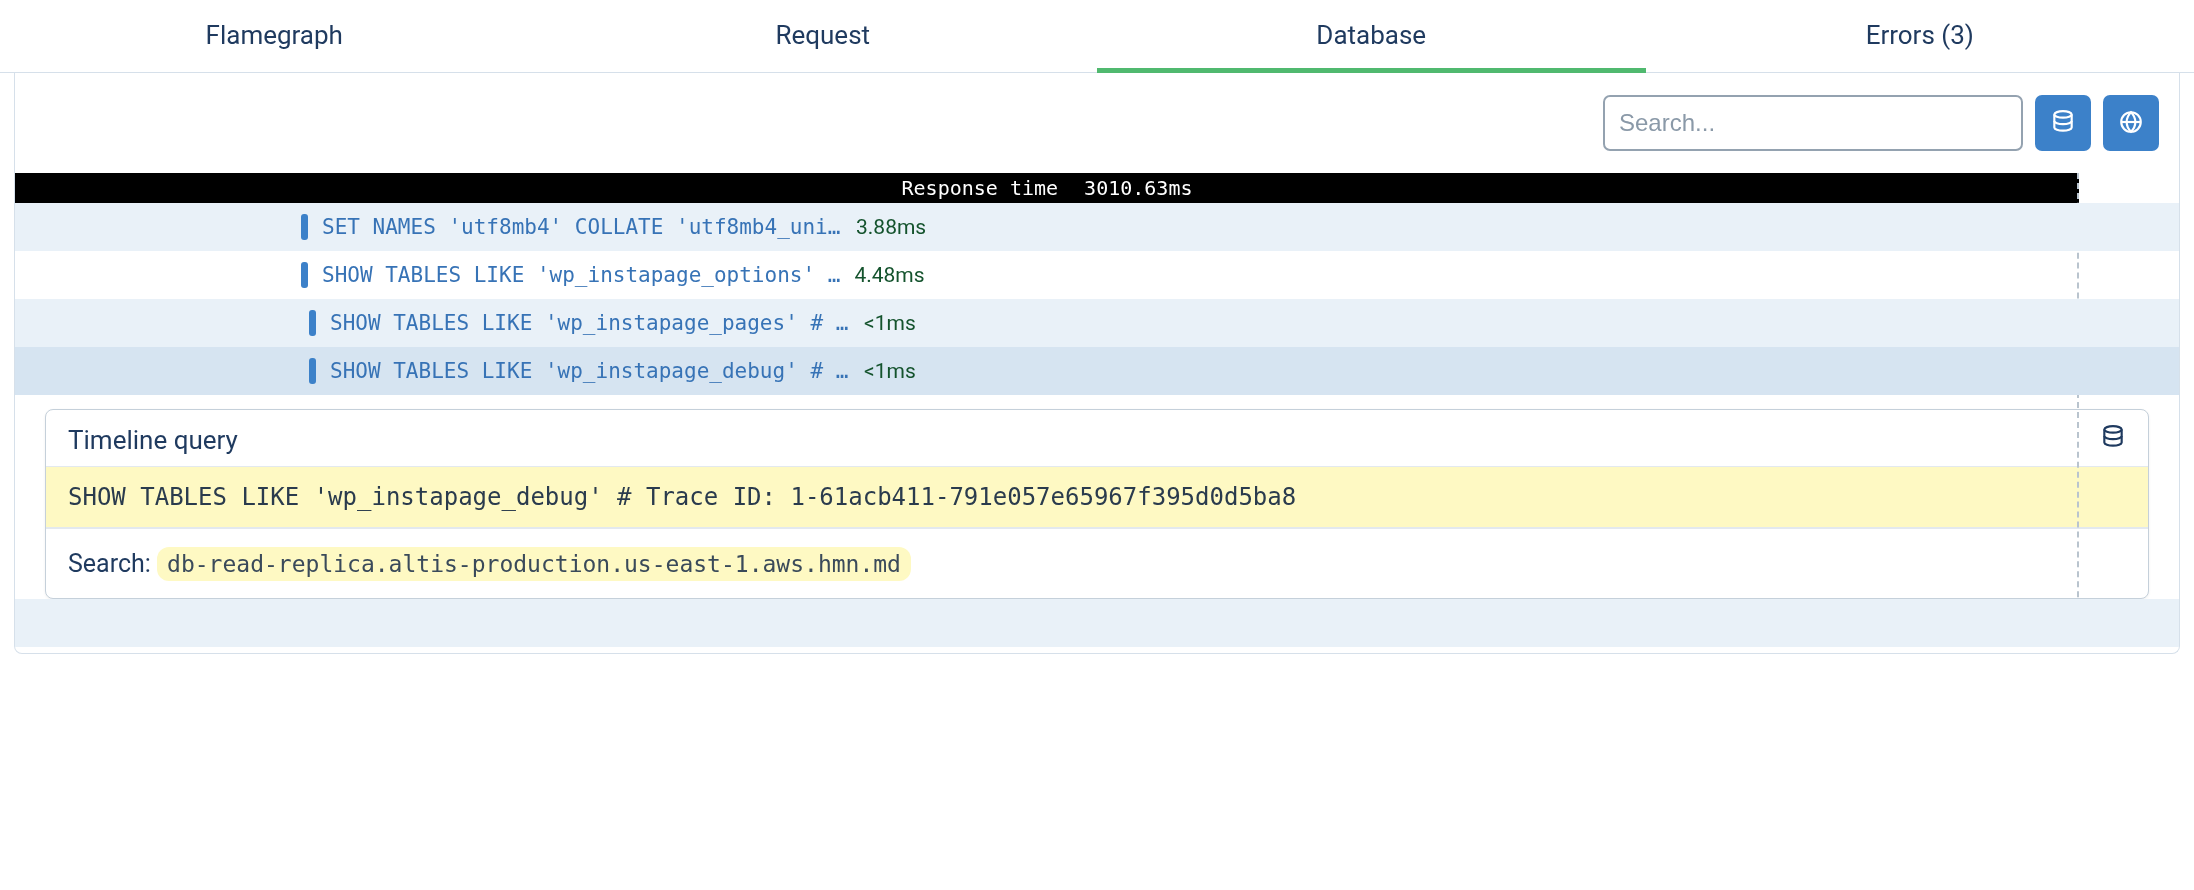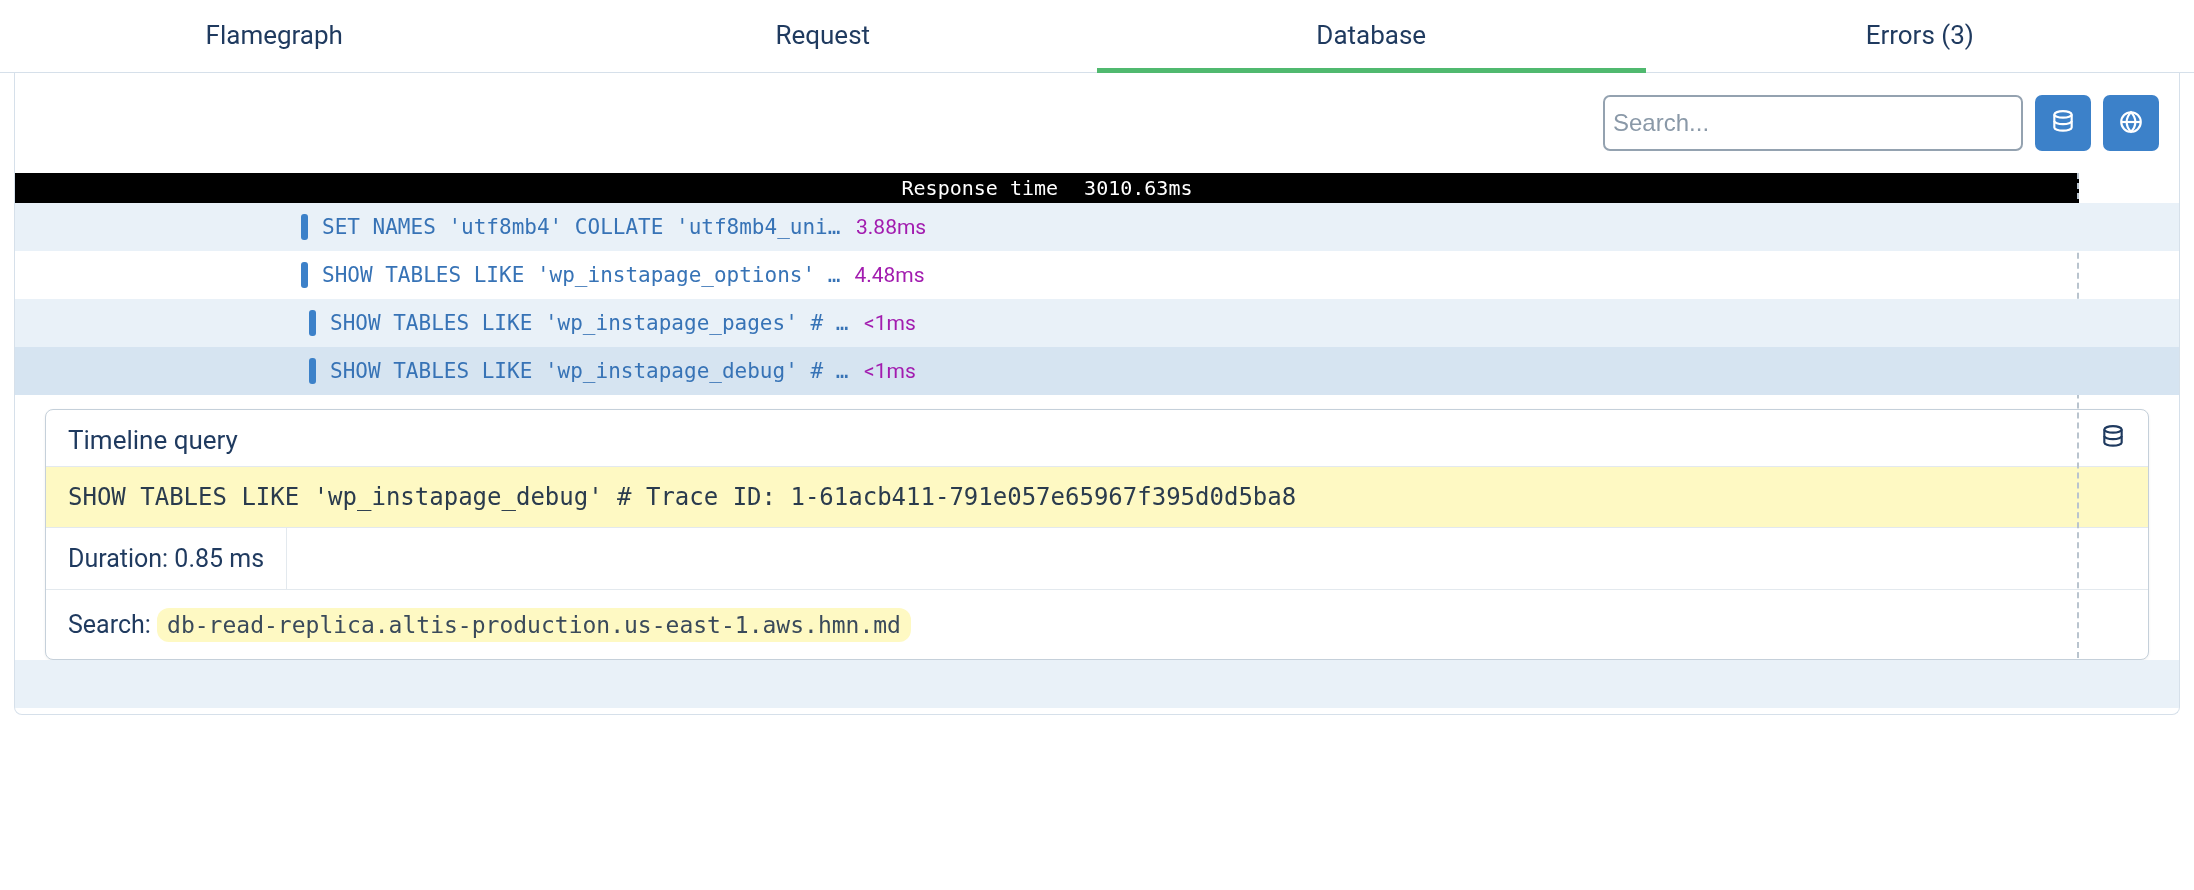--- a/index.html
+++ b/index.html
@@ -43,21 +43,21 @@
     justify-content: flex-end;
     align-items: center;
     gap: 12px;
     padding: 22px 20px 22px 20px;
   }
   .search {
     width: 420px;
     height: 56px;
     border: 2px solid #94a2b0;
     border-radius: 7px;
-    padding: 0 8px;
+    padding: 0 14px;
     font-size: 24px;
     color: #4c1d95;
   }
   .search::placeholder { color: #8a99a8; }
   .icon-btn {
     width: 56px;
     height: 56px;
     background: #3c81c9;
     border: none;
     border-radius: 7px;
@@ -106,21 +106,21 @@
   .row .q {
     font-family: ui-monospace, Menlo, Consolas, monospace;
     color: #3773b6;
     font-size: 21px;
     white-space: nowrap;
     overflow: hidden;
     text-overflow: ellipsis;
     max-width: 520px;
   }
   .row .dur {
-    color: #a21caf;
+    color: #14532d;
     font-size: 21px;
   }
   .detail {
     margin: 14px 30px 0 30px;
     border: 1px solid #c5d0da;
     border-radius: 8px;
     background: #ffffff;
     box-shadow: 0 1px 3px rgba(0,0,0,0.06);
     overflow: hidden;
   }
@@ -241,21 +241,20 @@
           <span class="detail-icon">
             <svg width="26" height="26" viewBox="0 0 24 24" fill="none" stroke="currentColor" stroke-width="2">
               <ellipse cx="12" cy="5" rx="8" ry="3"></ellipse>
               <path d="M4 5v6c0 1.66 3.58 3 8 3s8-1.34 8-3V5"></path>
               <path d="M4 11v6c0 1.66 3.58 3 8 3s8-1.34 8-3v-6"></path>
             </svg>
           </span>
         </div>
         <div class="detail-query">SHOW TABLES LIKE 'wp_instapage_debug' # Trace ID: 1-61acb411-791e057e65967f395d0d5ba8</div>
         <div class="detail-meta">
-          <div class="cell">Duration: 0.85 ms</div>
         </div>
         <div class="detail-server">
           <span>Search:</span>
           <span class="code">db-read-replica.altis-production.us-east-1.aws.hmn.md</span>
         </div>
       </div>
 
       <div class="spacer-row alt row" style="padding-left:0;"></div>
 
     </div>

